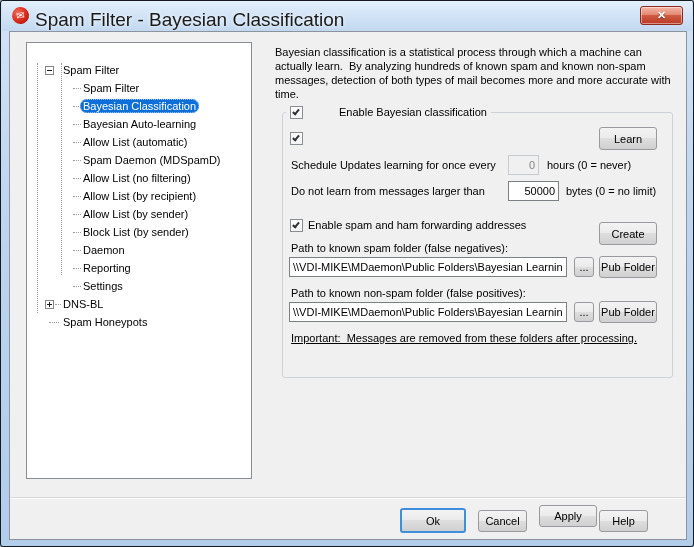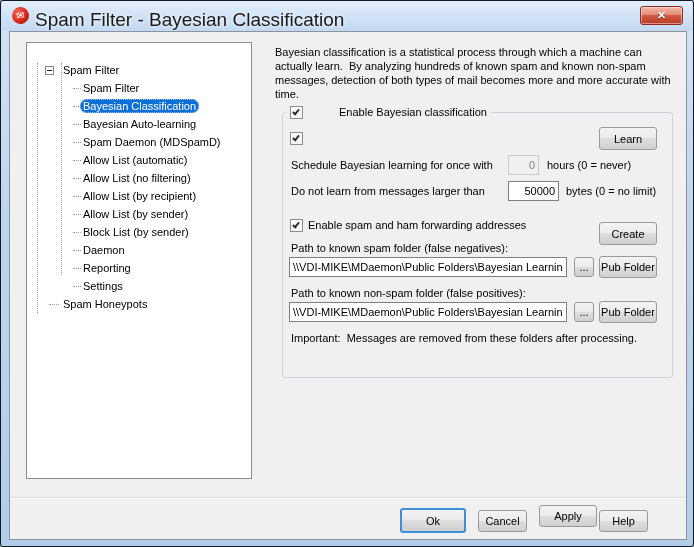--- a/index.html
+++ b/index.html
@@ -61,21 +61,21 @@
   .lab { position:absolute; white-space:nowrap; }
   .txt { position:absolute; height:20px; border:1px solid #7c8084; background:#fff;
     font-family:"Liberation Sans", sans-serif; font-size:11px; padding:0 3px; }
   .txt.num { text-align:right; }
   .txt.off { background:#f0f0f0; border-color:#c7cbd0; color:#848484; }
   .btn { position:absolute; border:1px solid #989a9d; border-radius:3px;
     background:linear-gradient(180deg,#f3f3f3 0%,#ebebeb 49%,#dedede 50%,#d0d0d0 100%);
     font-family:"Liberation Sans", sans-serif; font-size:11px; color:#000;
     display:flex; align-items:center; justify-content:center; padding:0; cursor:default; }
   .btn.default { border:2px solid #3f8edc;text-align:center; }
-  .note { position:absolute; white-space:pre-wrap; }
+  .note { position:absolute; white-space:pre-wrap;text-decoration:underline; }
   .sep { position:absolute; left:9px; top:496px; width:676px; height:2px;
     border-top:1px solid #dadada; border-bottom:1px solid #fdfdfd; }
 </style>
 </head>
 <body>
 
 <div class="window">
 
   <div class="titlebar">
     <span class="app-icon">
@@ -93,29 +93,33 @@
     <div class="conn-root"></div>
     <div class="conn-child"></div>
     <ul>
       <li class="root">
         <span class="expander minus"></span>
         <span class="lbl">Spam Filter</span>
       </li>
       <li class="child"><span class="lbl">Spam Filter</span></li>
       <li class="child sel"><span class="lbl">Bayesian Classification</span></li>
       <li class="child"><span class="lbl">Bayesian Auto-learning</span></li>
+      <li class="child"><span class="lbl">Allow List (automatic)</span></li>
       <li class="child"><span class="lbl">Spam Daemon (MDSpamD)</span></li>
-      <li class="child"><span class="lbl">Allow List (automatic)</span></li>
       <li class="child"><span class="lbl">Allow List (no filtering)</span></li>
       <li class="child"><span class="lbl">Allow List (by recipient)</span></li>
       <li class="child"><span class="lbl">Allow List (by sender)</span></li>
       <li class="child"><span class="lbl">Block List (by sender)</span></li>
       <li class="child"><span class="lbl">Daemon</span></li>
       <li class="child"><span class="lbl">Reporting</span></li>
       <li class="child"><span class="lbl">Settings</span></li>
+      <li class="root xstub">
+        <span class="expander plus"></span>
+        <span class="lbl">DNS-BL</span>
+      </li>
       <li class="root rstub"><span class="lbl">Spam Honeypots</span></li>
     </ul>
   </div>
 
   <div class="desc">Bayesian classification is a statistical process through which a machine can actually learn.  By analyzing hundreds of known spam and known non-spam messages, detection of both types of mail becomes more and more accurate with time.</div>
 
   <div class="groupbox"></div>
 
   <div class="cbrow onborder" style="left:285px; top:104px;gap:36px;">
     <span class="cb">
@@ -124,21 +128,21 @@
     <span>Enable Bayesian classification</span>
   </div>
 
   <div class="cbrow" style="left:289px; top:130px;">
     <span class="cb">
         <span class="check"></span>
       </span>
   </div>
   <button class="btn" style="left:598px; top:126px; width:58px; height:23px;">Learn</button>
 
-  <span class="lab" style="left:290px; top:158px;">Schedule Bayesian learning for once with</span>
+  <span class="lab" style="left:290px; top:158px;">Schedule Updates learning for once every</span>
   <input class="txt num off" style="left: 507px; top: 154px; width: 31px;" readonly="" value="0">
   <span class="lab" style="left:546px; top:158px;">hours (0 = never)</span>
 
   <span class="lab" style="left:290px; top:184px;">Do not learn from messages larger than</span>
   <input class="txt num" style="left: 507px; top: 180px; width: 51px;" value="50000">
   <span class="lab" style="left:565px; top:184px;">bytes (0 = no limit)</span>
 
   <div class="cbrow" style="left:289px; top:217px;">
     <span class="cb">
         <span class="check"></span>

